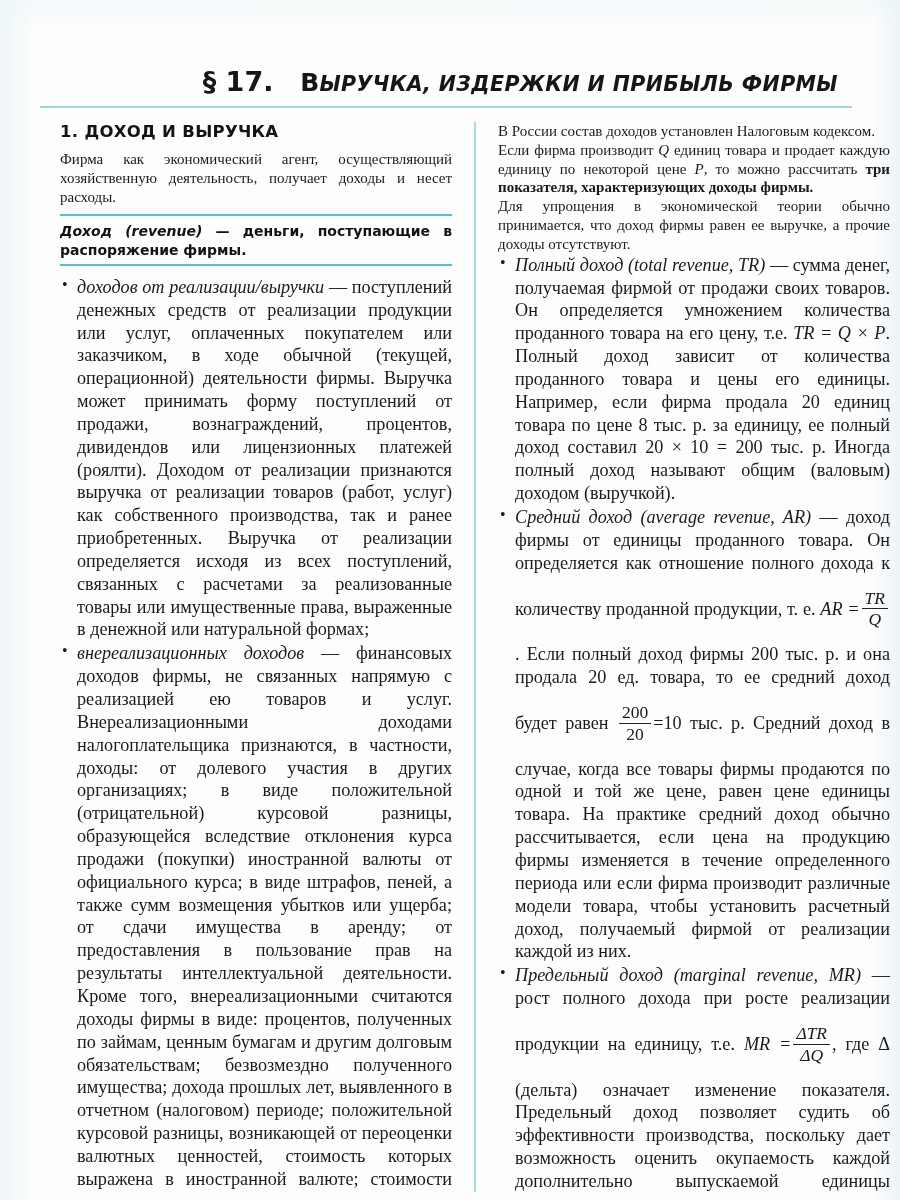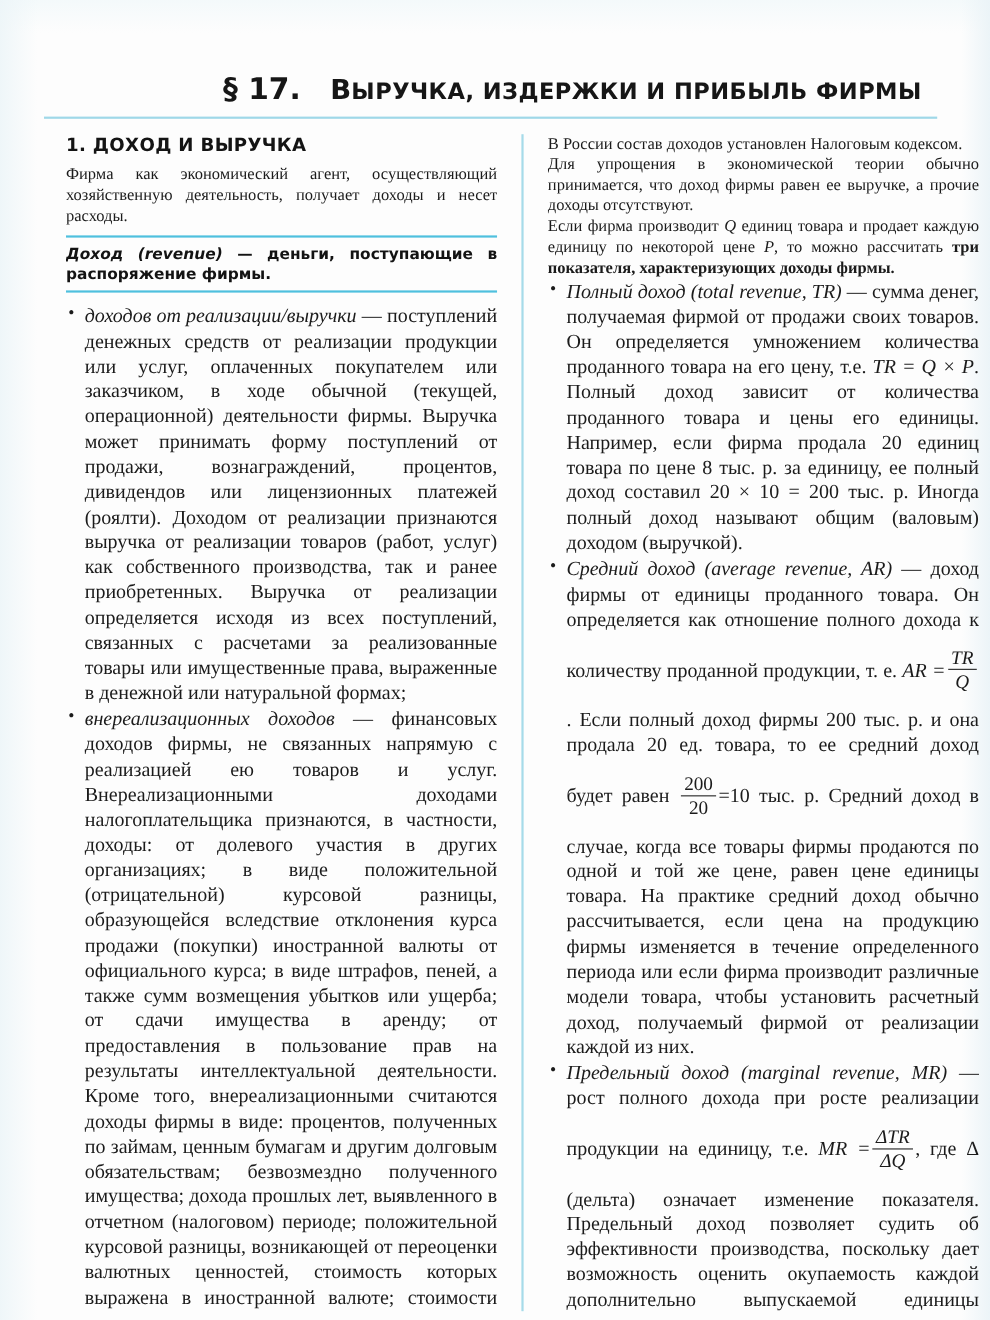--- a/index.html
+++ b/index.html
@@ -181,21 +181,21 @@
   .tall-line { line-height: 1.95; }
 </style>
 </head>
 <body>
 
 <div class="page">
 
   <div class="title-block">
     <div class="title">
       <span class="sect">§</span><span class="sect">&nbsp;</span><span class="sect">17.</span>
-      <span>&nbsp;&nbsp;</span><span class="cap">В</span><span class="sc" style="text-transform:uppercase;">ыручка, издержки и прибыль фирмы</span>
+      <span>&nbsp;&nbsp;</span><span class="cap">В</span><span class="sc" style="text-transform:uppercase;font-style:italic;">ыручка, издержки и прибыль фирмы</span>
     </div>
     <div class="title-rule"></div>
   </div>
 
   <div class="columns">
 
     <div class="col-divider"></div>
 
     <div class="col col-left">
 
@@ -223,25 +223,25 @@
           <span>—</span>
           <span>финансовых доходов фирмы, не связанных напрямую с реализацией ею товаров и услуг. Внереализационными доходами налогоплательщика признаются, в частности, доходы: от долевого участия в других организациях; в виде положительной (отрицательной) курсовой разницы, образующейся вследствие отклонения курса продажи (покупки) иностранной валюты от официального курса; в виде штрафов, пеней, а также сумм возмещения убытков или ущерба; от сдачи имущества в аренду; от предоставления в пользование прав на результаты интеллектуальной деятельности. Кроме того, внереализационными считаются доходы фирмы в виде: процентов, полученных по займам, ценным бумагам и другим долговым обязательствам; безвозмездно полученного имущества; дохода прошлых лет, выявленного в отчетном (налоговом) периоде; положительной курсовой разницы, возникающей от переоценки валютных ценностей, стоимость которых выражена в иностранной валюте; стоимости эксплуатации основных средств; использованных не по целевому назначению имущества (в том числе денежных средств), которые получены в рамках благотворительной деятельности, и другие поступления.</span>
         </li>
       </ul>
 
     </div>
 
     <div class="col col-right">
 
       <p class="body tight">В России состав доходов установлен Налоговым кодексом.</p>
-      <p class="body tight">Для упрощения в экономической теории обычно принимается, что доход фирмы равен ее выручке, а прочие доходы отсутствуют.</p>
-
       <p class="body tight">
         <span>Если фирма производит </span><span class="math">Q</span><span> единиц товара и продает каждую единицу по некоторой цене </span><span class="math">P</span><span>, то можно рассчитать </span><span class="bd">три показателя, характеризующих доходы фирмы</span><span class="bd">.</span>
       </p>
+
+      <p class="body tight">Для упрощения в экономической теории обычно принимается, что доход фирмы равен ее выручке, а прочие доходы отсутствуют.</p>
 
       <ul class="bullets">
 
         <li>
           <span class="it">Полный доход (total revenue, TR)</span>
           <span>—</span>
           <span>сумма денег, получаемая фирмой от продажи своих товаров. Он определяется умножением количества проданного товара на его цену, т.е.</span>
           <span class="math">TR = Q × P</span><span>. Полный доход зависит от количества проданного товара и цены его единицы. Например, если фирма продала 20 единиц товара по цене 8 тыс. р. за единицу, ее полный доход составил</span>
           <span>20 × 10 = 200</span>
           <span>тыс. р. Иногда полный доход называют общим (валовым) доходом (выручкой).</span>

